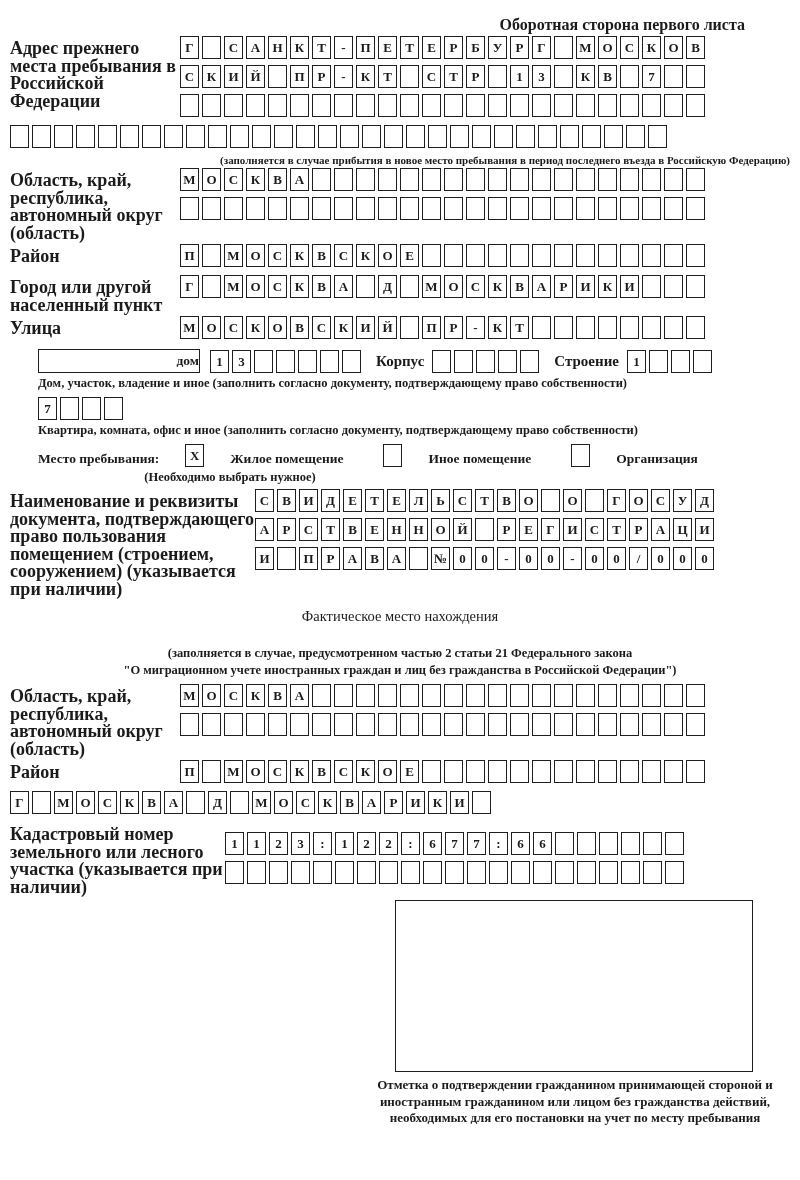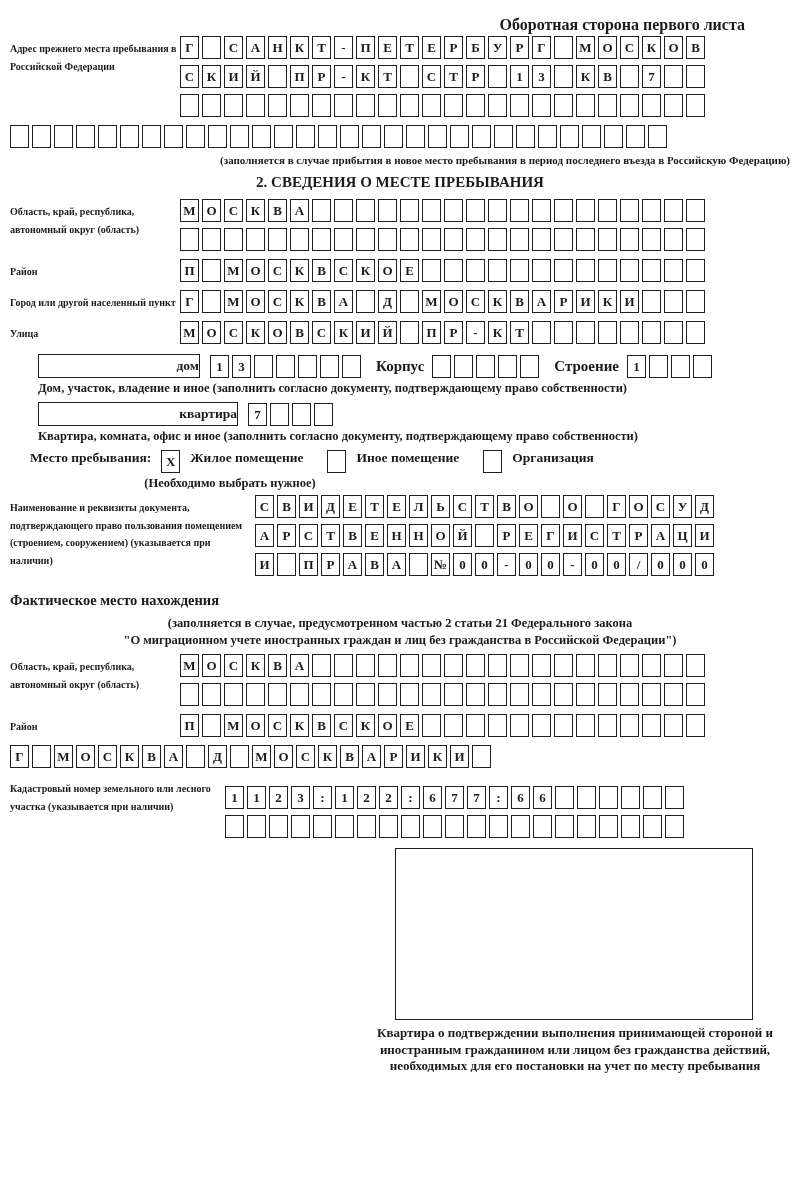--- a/index.html
+++ b/index.html
@@ -1,21 +1,21 @@
 <!DOCTYPE html>
 <html><head>
 <meta charset="utf-8">
 <style>
   html,body{margin:0;padding:0;background:#ffffff;}
   body{width:800px;height:1180px;overflow:hidden;font-family:"Liberation Serif","DejaVu Serif",serif;color:#1b1b1b;}
   .page{position:relative;width:780px;height:1170px;padding:6px 10px 0 10px;}
   .header-note{text-align:right;font-size:16px;padding:10px 45px 0 0;font-weight:600;}
 
   .field-row{display:flex;align-items:flex-start;margin-top:2px;}
-  .label{font-size:10px;line-height:17.5px;padding-top:4px;font-weight:600;}
+  .label{font-size:18px;line-height:17.5px;padding-top:4px;font-weight:600;}
   .w170{width:170px;flex:0 0 170px;}
   .w222{width:222px;flex:0 0 222px;}
   .w215{width:215px;flex:0 0 215px;}
   .w245{width:245px;flex:0 0 245px;}
   .cells-col{display:flex;flex-direction:column;}
 
   .cell-row{display:flex;margin-bottom:6px;}
   .cell{display:inline-block;width:17px;height:21px;border:1.5px solid #1f1f1f;margin-right:3px;
         text-align:center;line-height:21px;font-size:13px;font-weight:600;background:#fff;flex:0 0 17px;}
   .full{margin-left:0;margin-top:2px;}
@@ -23,26 +23,26 @@
   .center-note{text-align:right;font-size:11px;font-weight:600;margin-top:1px;}
   .section-title{text-align:center;font-size:15px;font-weight:bold;margin:8px 0 8px 0;}
 
   .house-row{display:flex;align-items:center;margin:4px 0 0 28px;}
   .wide-box{border:1.5px solid #1f1f1f;height:22px;line-height:22px;text-align:right;font-size:13.5px;font-weight:600;background:#fff;}
   .dom-box{width:160px;margin-right:10px;}
   .kv-box{width:198px;margin-right:10px;}
   .inline-label{font-size:15px;font-weight:600;margin:0 8px 0 12px;}
   .caption{font-size:12.5px;font-weight:600;margin:3px 0 6px 28px;}
 
-  .stay-row{display:flex;align-items:flex-start;margin:6px 0 0 20px;font-size:13.5px;font-weight:600;}
+  .stay-row{display:flex;align-items:flex-end;margin:6px 0 0 28px;font-size:13.5px;font-weight:600;gap:16px;}
   .stay-row .cell{margin:0 10px 0 10px;}
   .stay-opt{margin-right:14px;}
   .stay-note{font-size:12.5px;font-weight:600;margin:3px 0 4px 0;width:440px;text-align:center;}
 
-  .fact-title{font-size:14.5px;font-weight:bold;margin:10px 0 6px 0;}
+  .fact-title{text-align:center;font-size:14.5px;font-weight:normal;margin:10px 0 20px 0;}
   .fact-note{text-align:center;font-size:12.5px;font-weight:600;line-height:16.5px;}
 
   .stamp-box{border:1.6px solid #1f1f1f;width:356px;height:170px;margin:4px 0 0 385px;background:#fff;}
   .stamp-caption{width:430px;margin:5px 0 0 350px;text-align:center;font-size:13px;font-weight:600;line-height:16.5px;}
 </style>
 </head>
 <body>
 
 <div class="page">
 
@@ -158,21 +158,20 @@
       <span class="cell"></span>
       <span class="cell"></span>
       <span class="cell"></span>
       <span class="cell"></span>
       <span class="cell"></span>
       <span class="cell"></span>
       <span class="cell"></span>
     </div>
   <div class="center-note">(заполняется в случае прибытия в новое место пребывания в период последнего въезда в Российскую Федерацию)</div>
 
-  <div class="section-title">2. СВЕДЕНИЯ О МЕСТЕ ПРЕБЫВАНИЯ</div>
 
   <div class="field-row">
     <div class="label w170">Область, край, республика, автономный округ (область)</div>
     <div class="cells-col">
       <div class="cell-row">
           <span class="cell">М</span>
           <span class="cell">О</span>
           <span class="cell">С</span>
           <span class="cell">К</span>
           <span class="cell">В</span>
@@ -338,21 +337,20 @@
     <div class="cell-row" style="margin-bottom:0">
         <span class="cell">1</span>
         <span class="cell"></span>
         <span class="cell"></span>
         <span class="cell"></span>
       </div>
   </div>
   <div class="caption">Дом, участок, владение и иное (заполнить согласно документу, подтверждающему право собственности)</div>
 
   <div class="house-row">
-    <div class="wide-box kv-box">квартира</div>
     <div class="cell-row" style="margin-bottom:0">
         <span class="cell">7</span>
         <span class="cell"></span>
         <span class="cell"></span>
         <span class="cell"></span>
       </div>
   </div>
   <div class="caption">Квартира, комната, офис и иное (заполнить согласно документу, подтверждающему право собственности)</div>
 
   <div class="stay-row">
@@ -606,15 +604,15 @@
           <span class="cell"></span>
           <span class="cell"></span>
           <span class="cell"></span>
           <span class="cell"></span>
           <span class="cell"></span>
         </div>
     </div>
   </div>
 
   <div class="stamp-box"></div>
-  <div class="stamp-caption">Квартира о подтверждении выполнения принимающей стороной и иностранным гражданином или лицом без гражданства действий, необходимых для его постановки на учет по месту пребывания</div>
+  <div class="stamp-caption">Отметка о подтверждении гражданином принимающей стороной и иностранным гражданином или лицом без гражданства действий, необходимых для его постановки на учет по месту пребывания</div>
 
 </div>
 
 </body></html>

